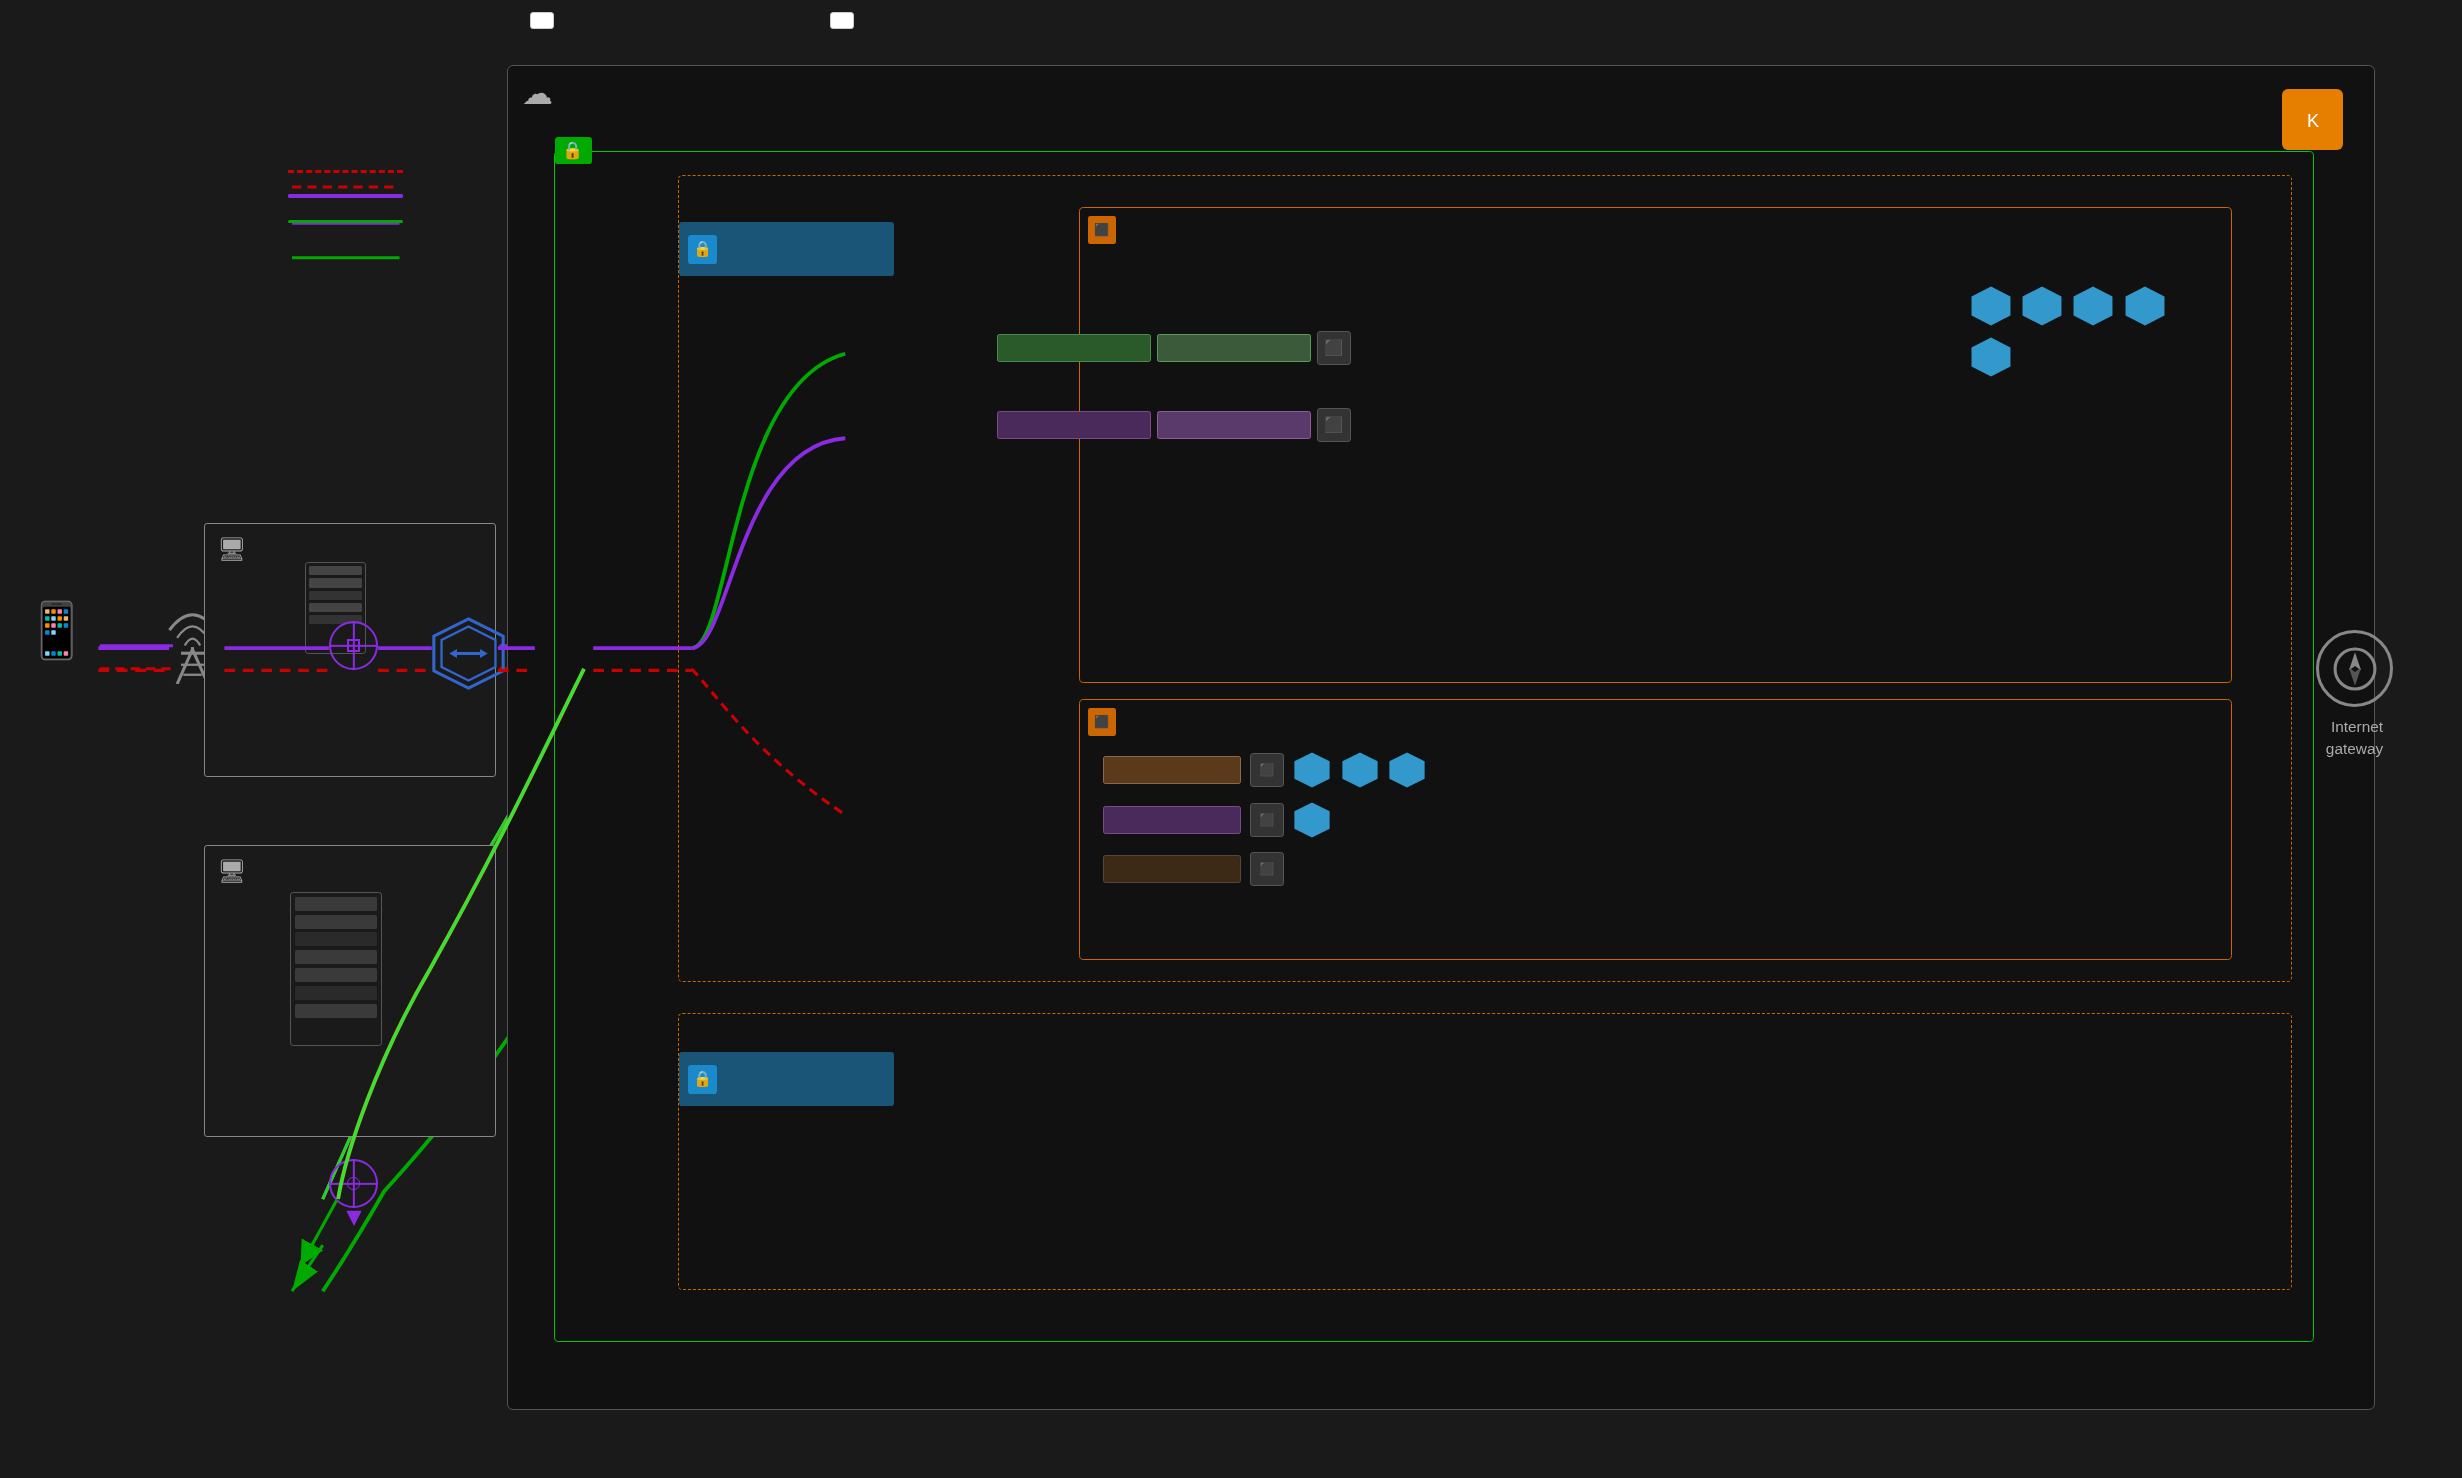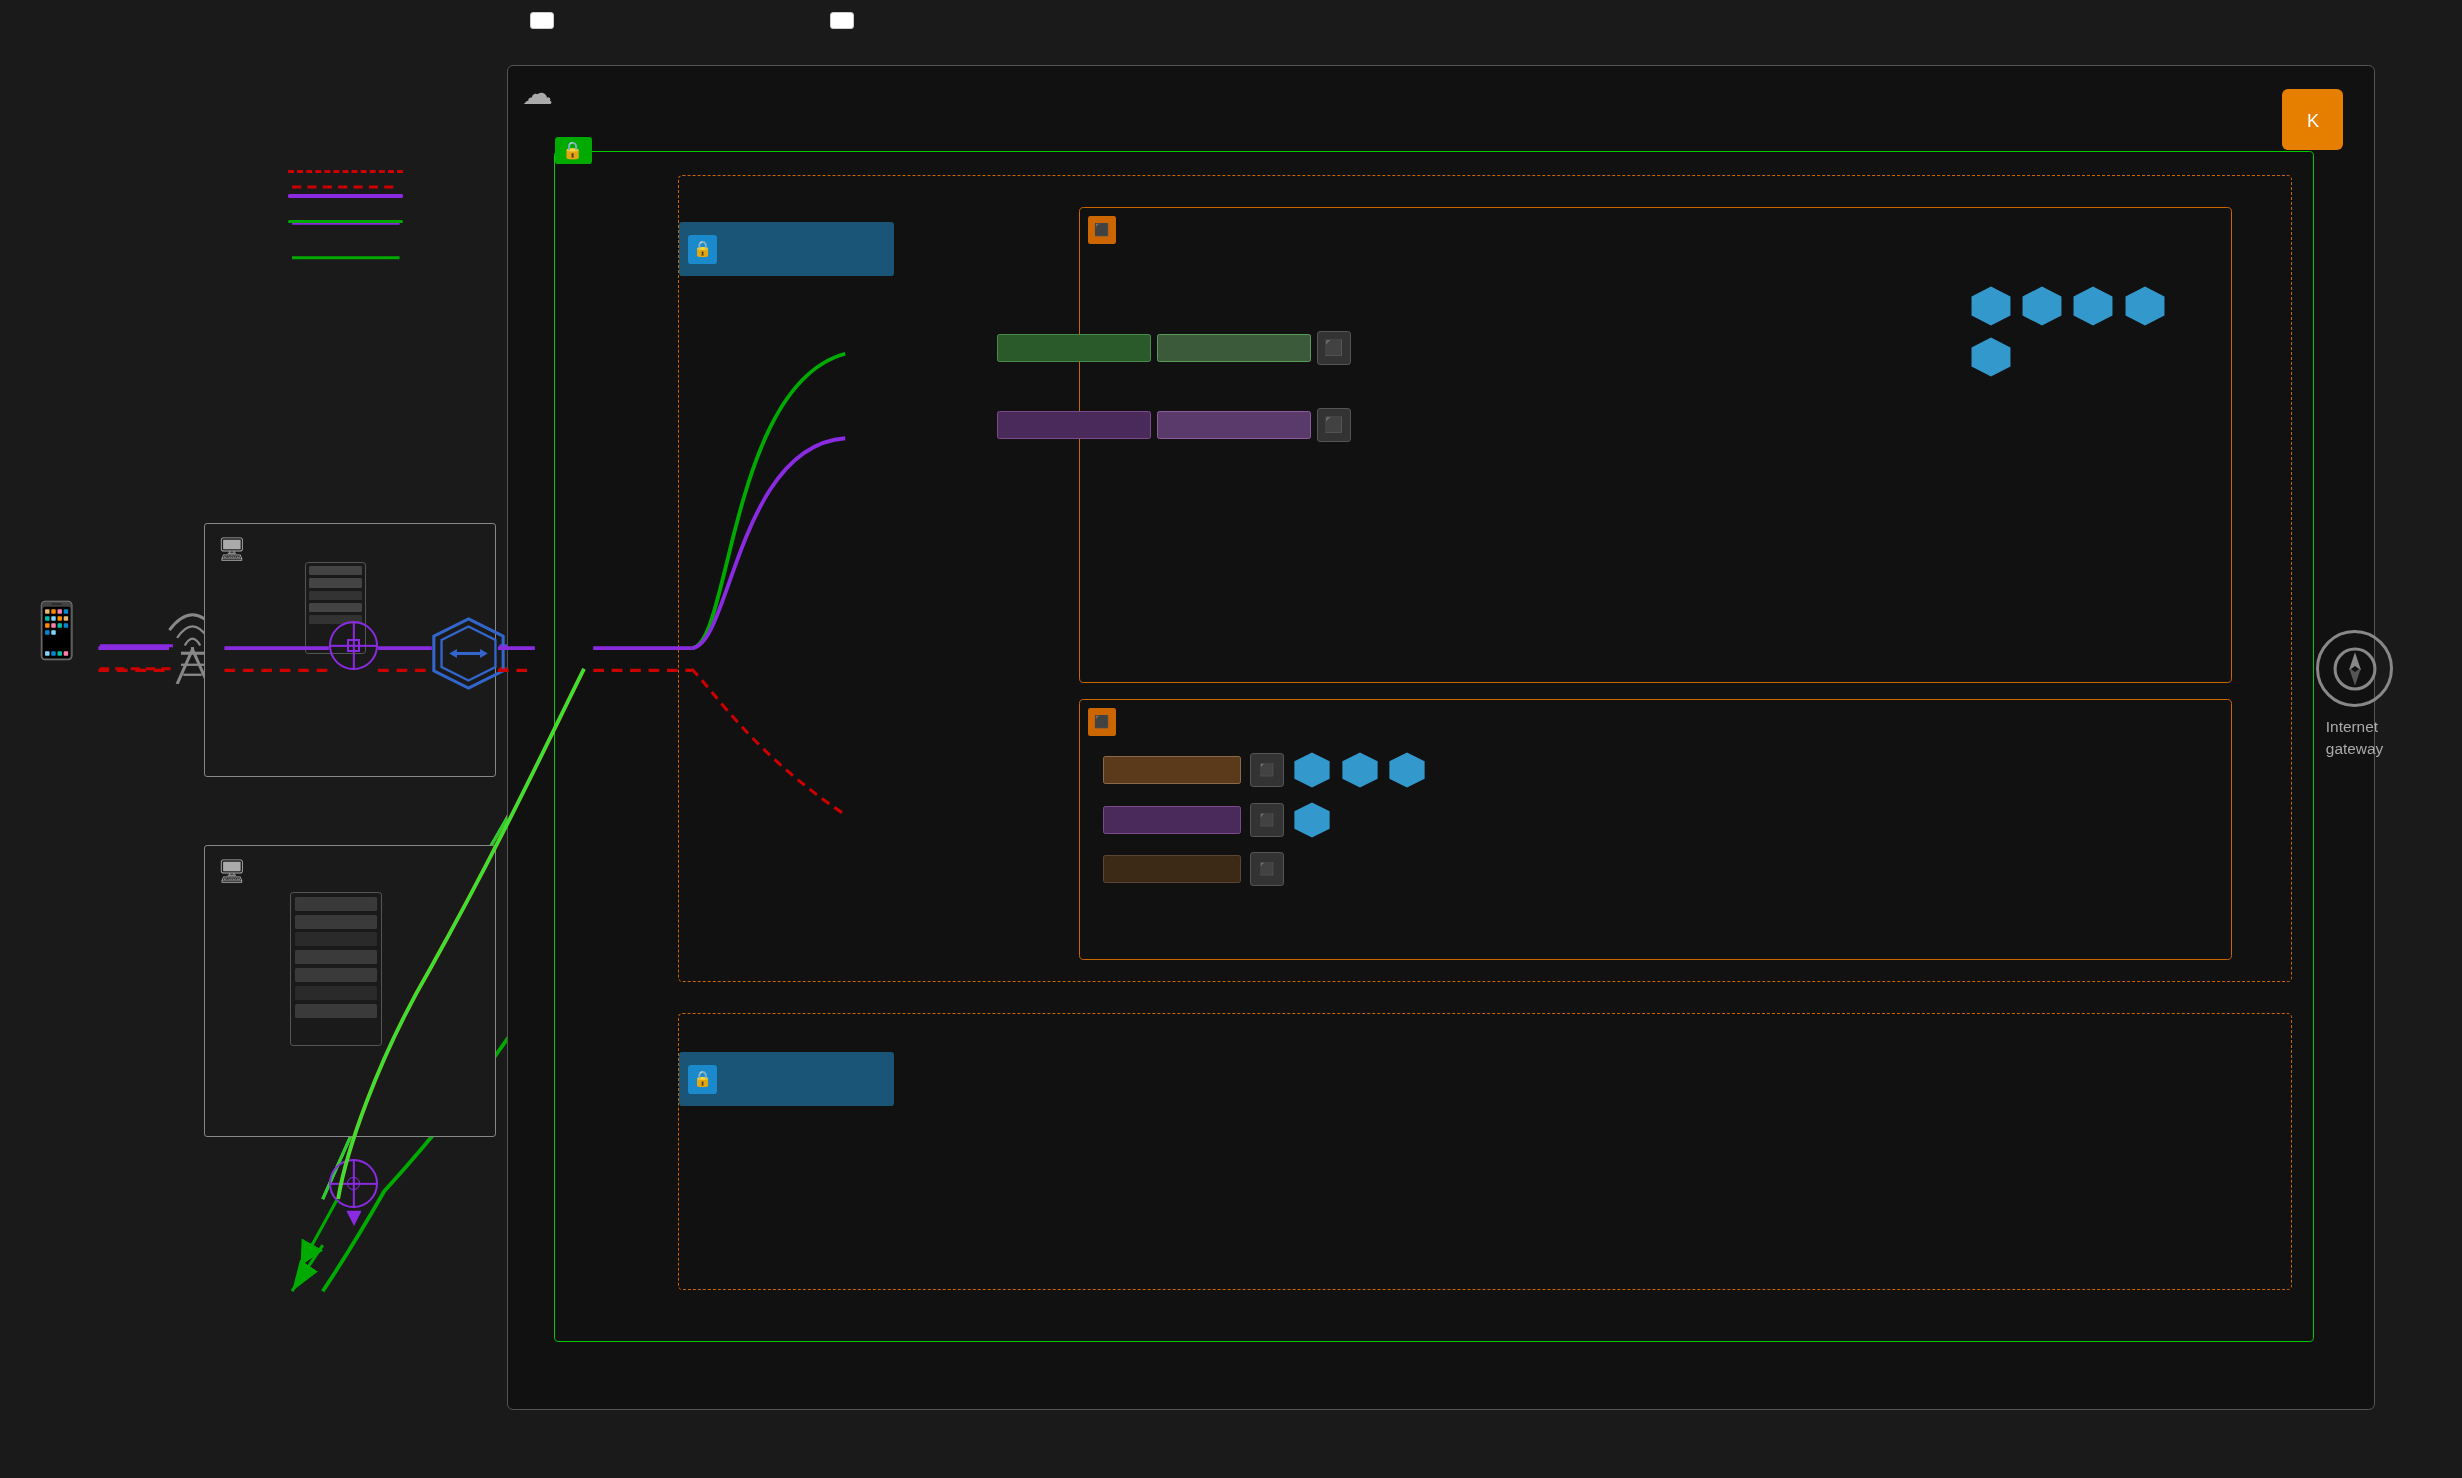--- a/index.html
+++ b/index.html
@@ -497,21 +497,21 @@
 
 <div style="position:absolute; right:69px; top:630px; display:flex; flex-direction:column; align-items:center; gap:9.2px;">
   <div class="nav-icon">
     <svg width="46" height="46" viewBox="0 0 60 60">
       <circle cx="30" cy="30" r="26" fill="none" stroke="#888" stroke-width="4"></circle>
 
       <polygon points="30,8 38,32 30,26 22,32" fill="#888"></polygon>
       <polygon points="30,52 22,28 30,34 38,28" fill="#555"></polygon>
     </svg>
   </div>
-  <div style="color:#aaa; font-size:15.4px; text-align:left; line-height:1.4;">
+  <div style="color:#aaa; font-size:15.4px; text-align:right; line-height:1.4;">
     <span>Internet<br>gateway</span>
   </div>
 </div>
 
 <svg style="position:absolute; top:0; left:0; width:100%; height:100%; pointer-events:none;" xmlns="http://www.w3.org/2000/svg" viewBox="0 0 3204 1924" width="2462" height="1479">
 
   <line x1="128" y1="843" x2="220" y2="843" stroke="#8a2be2" stroke-width="5"></line>
 
   <line x1="128" y1="872" x2="220" y2="872" stroke="#cc0000" stroke-width="4" stroke-dasharray="14,10"></line>
 

